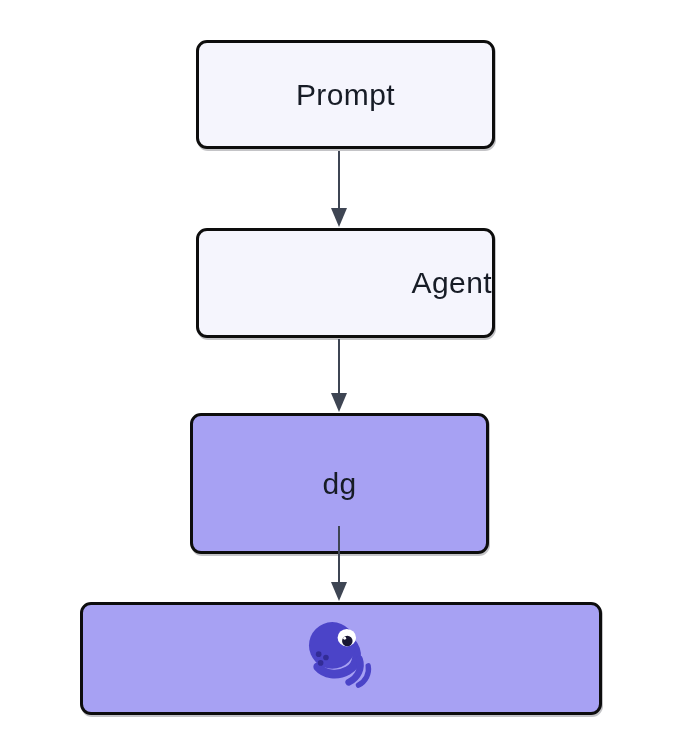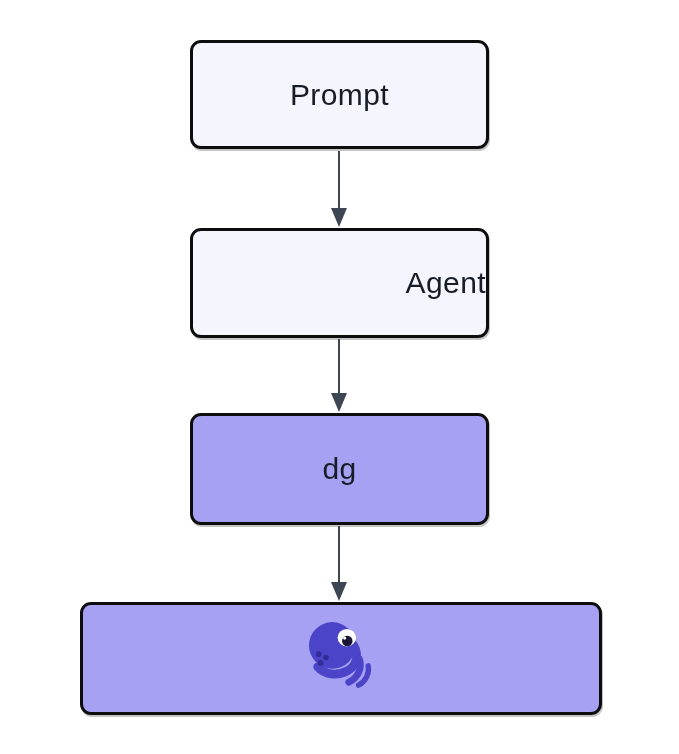--- a/index.html
+++ b/index.html
@@ -15,25 +15,25 @@
     position:absolute;
     box-sizing:border-box;
     border:3px solid #0d0d0d;
     border-radius:11px;
     display:flex;align-items:center;justify-content:center;
     font-size:30px;
     letter-spacing:0.4px;
     color:#171c26;
     box-shadow:1px 2px 0 rgba(20,20,30,0.25);
   }
-  .node.light{background:#f5f5fd;}
+  .node.light{background:#f5f5fd;margin-left:6px;}
   .node.purple{background:#a7a1f3;}
   #node-prompt{left:190px;top:40px;width:299px;height:109px;}
   #node-agent{left:190px;top:228px;width:299px;height:110px;justify-content:flex-end;}
-  #node-dg{left:190px;top:413px;width:299px;height:112px;}
+  #node-dg{left:190px;top:413px;width:299px;height:141px;}
   #node-octopus{left:80px;top:602px;width:522px;height:113px;}
   .arrow{
     position:absolute;
     left:331px;
     width:16px;
     display:flex;flex-direction:column;align-items:center;
   }
   #arrow-1{top:151px;height:76px;}
   #arrow-2{top:339px;height:73px;}
   #arrow-3{top:526px;height:75px;}

